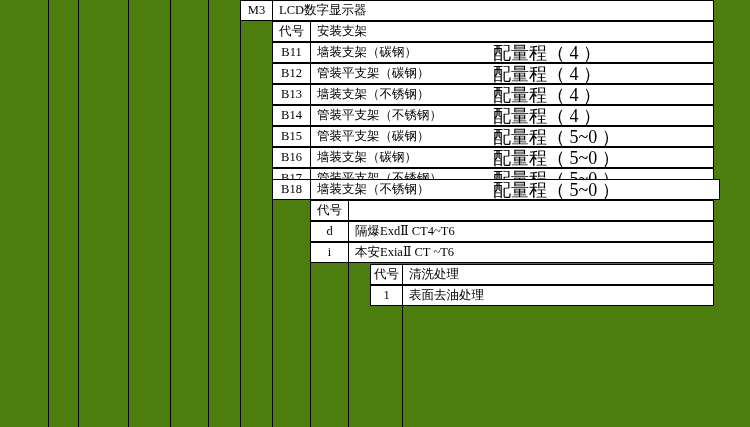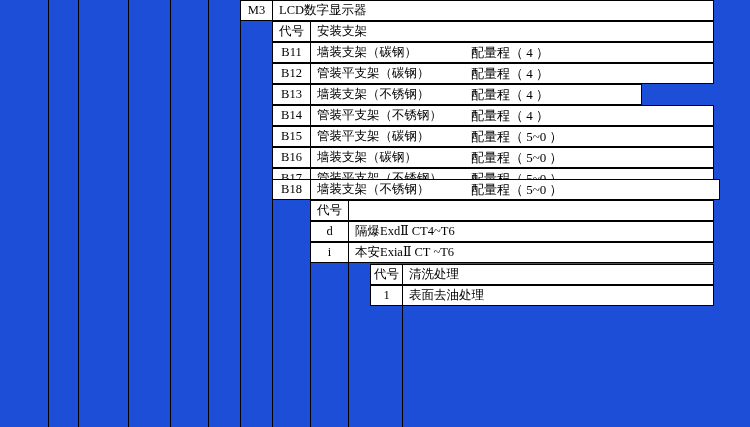--- a/index.html
+++ b/index.html
@@ -9,21 +9,21 @@
   }
   body {
     font-family: "Liberation Serif", "DejaVu Serif", serif;
     color: #000000;
   }
   #canvas {
     position: relative;
     width: 750px;
     height: 427px;
     overflow: hidden;
-    background: #1d4ed8;
+    background: #4d7c0f;
   }
   
   .vline {
     position: absolute;
     width: 1px;
     background: #000000;
   }
   
   .row {
     position: absolute;
@@ -53,25 +53,25 @@
     font-size: 12.5px;
     white-space: nowrap;
     flex: 1 1 auto;
     position: relative;
   }
   .desc-main {
     display: inline-block;
   }
   .desc-range {
     position: absolute;
-    left: 160px;
+    left: 182px;
     top: 50%;
     transform: translateY(-50%);
     white-space: nowrap;
-    font-size: 13px;
+    font-size: 18px;
   }
   .hdr .cell-desc, .hdr .cell-code {
     font-size: 12.5px;
   }
 </style>
 </head>
 <body>
 
 <div id="canvas">
 
@@ -109,21 +109,21 @@
   </div>
 
   <div class="row" style="left:272px; top:63px; width:442px;justify-content:flex-end;">
     <div class="cell-code" style="width:38px;">B12</div>
     <div class="cell-desc">
       <span class="desc-main">管装平支架（碳钢）</span>
       <span class="desc-range">配量程（     4     ）</span>
     </div>
   </div>
 
-  <div class="row" style="left:272px; top:84px; width:370px;">
+  <div class="row" style="left:272px; top:84px; width:442px;">
     <div class="cell-code" style="width:38px;">B13</div>
     <div class="cell-desc">
       <span class="desc-main">墙装支架（不锈钢）</span>
       <span class="desc-range">配量程（     4     ）</span>
     </div>
   </div>
 
   <div class="row" style="left:272px; top:105px; width:442px;">
     <div class="cell-code" style="width:38px;">B14</div>
     <div class="cell-desc">

